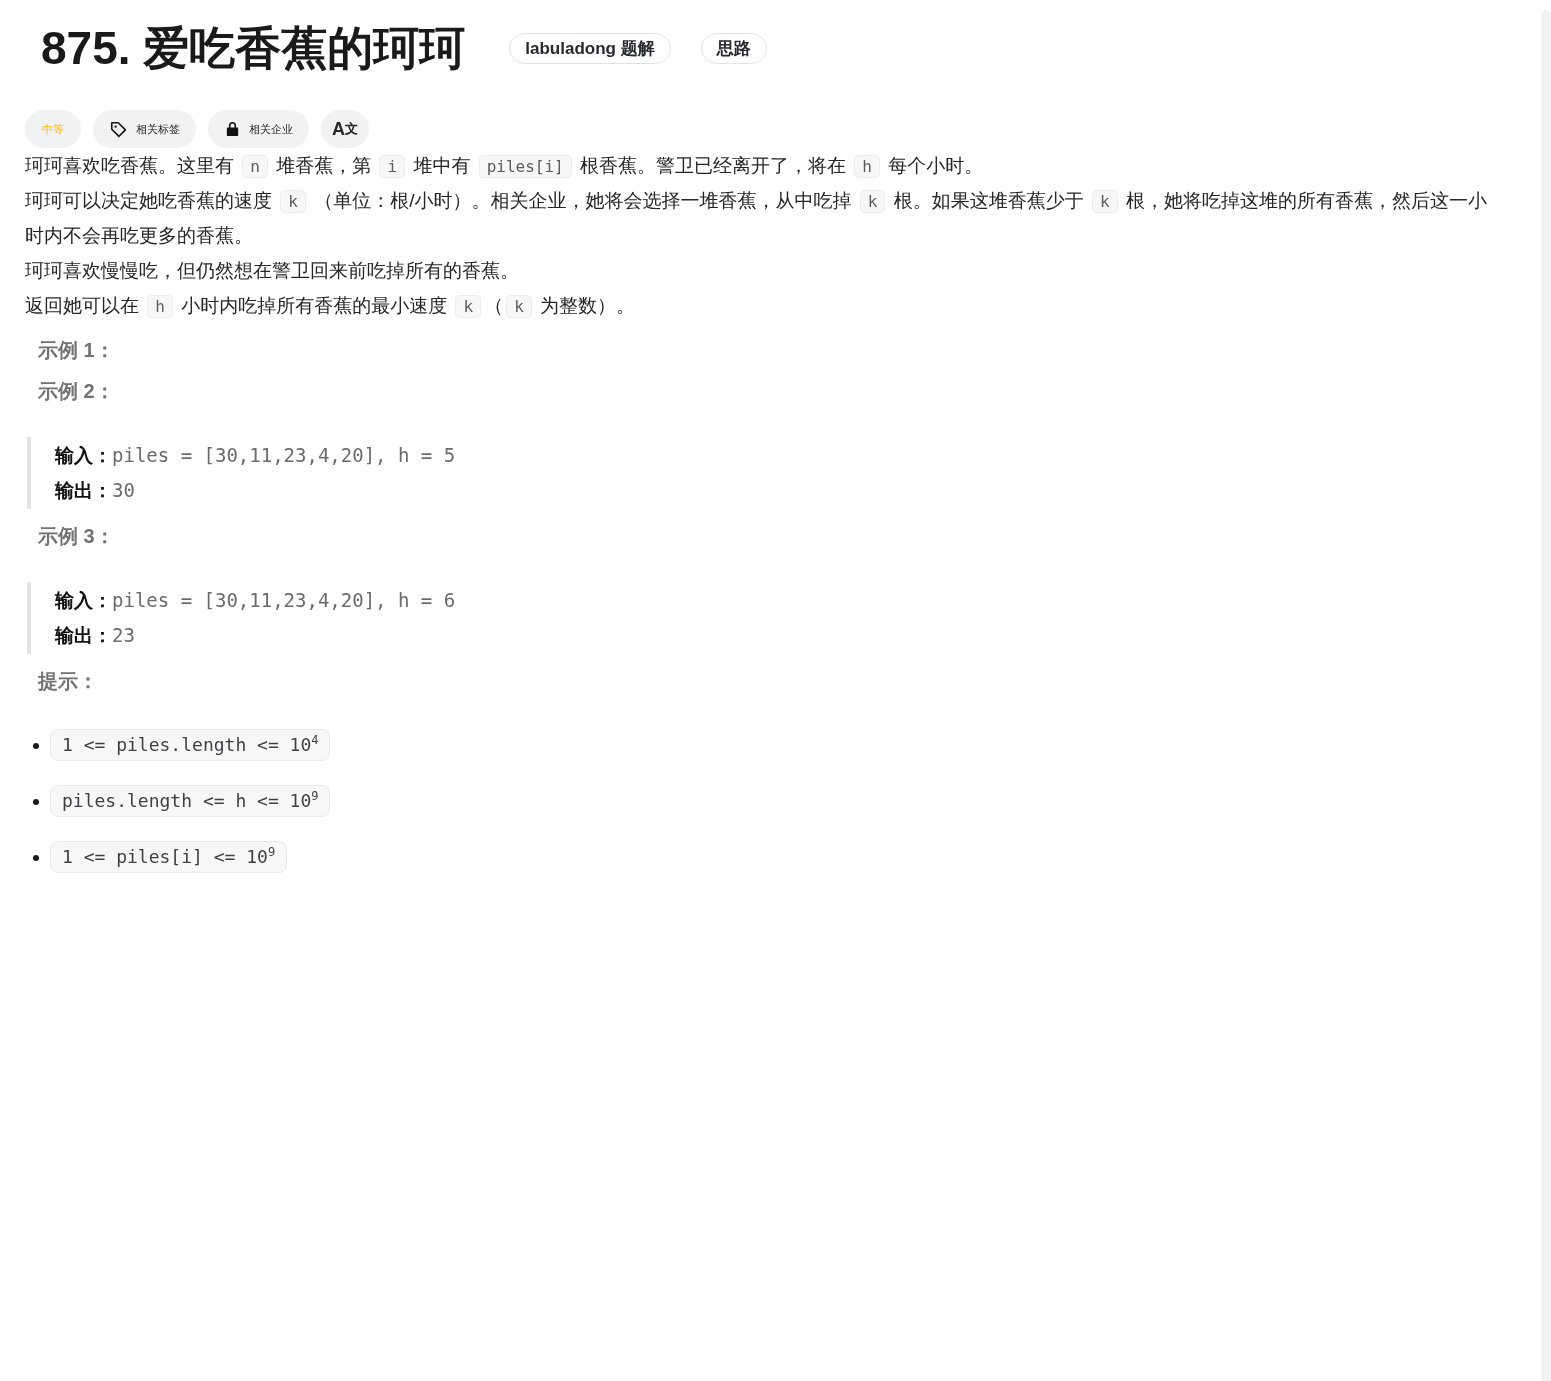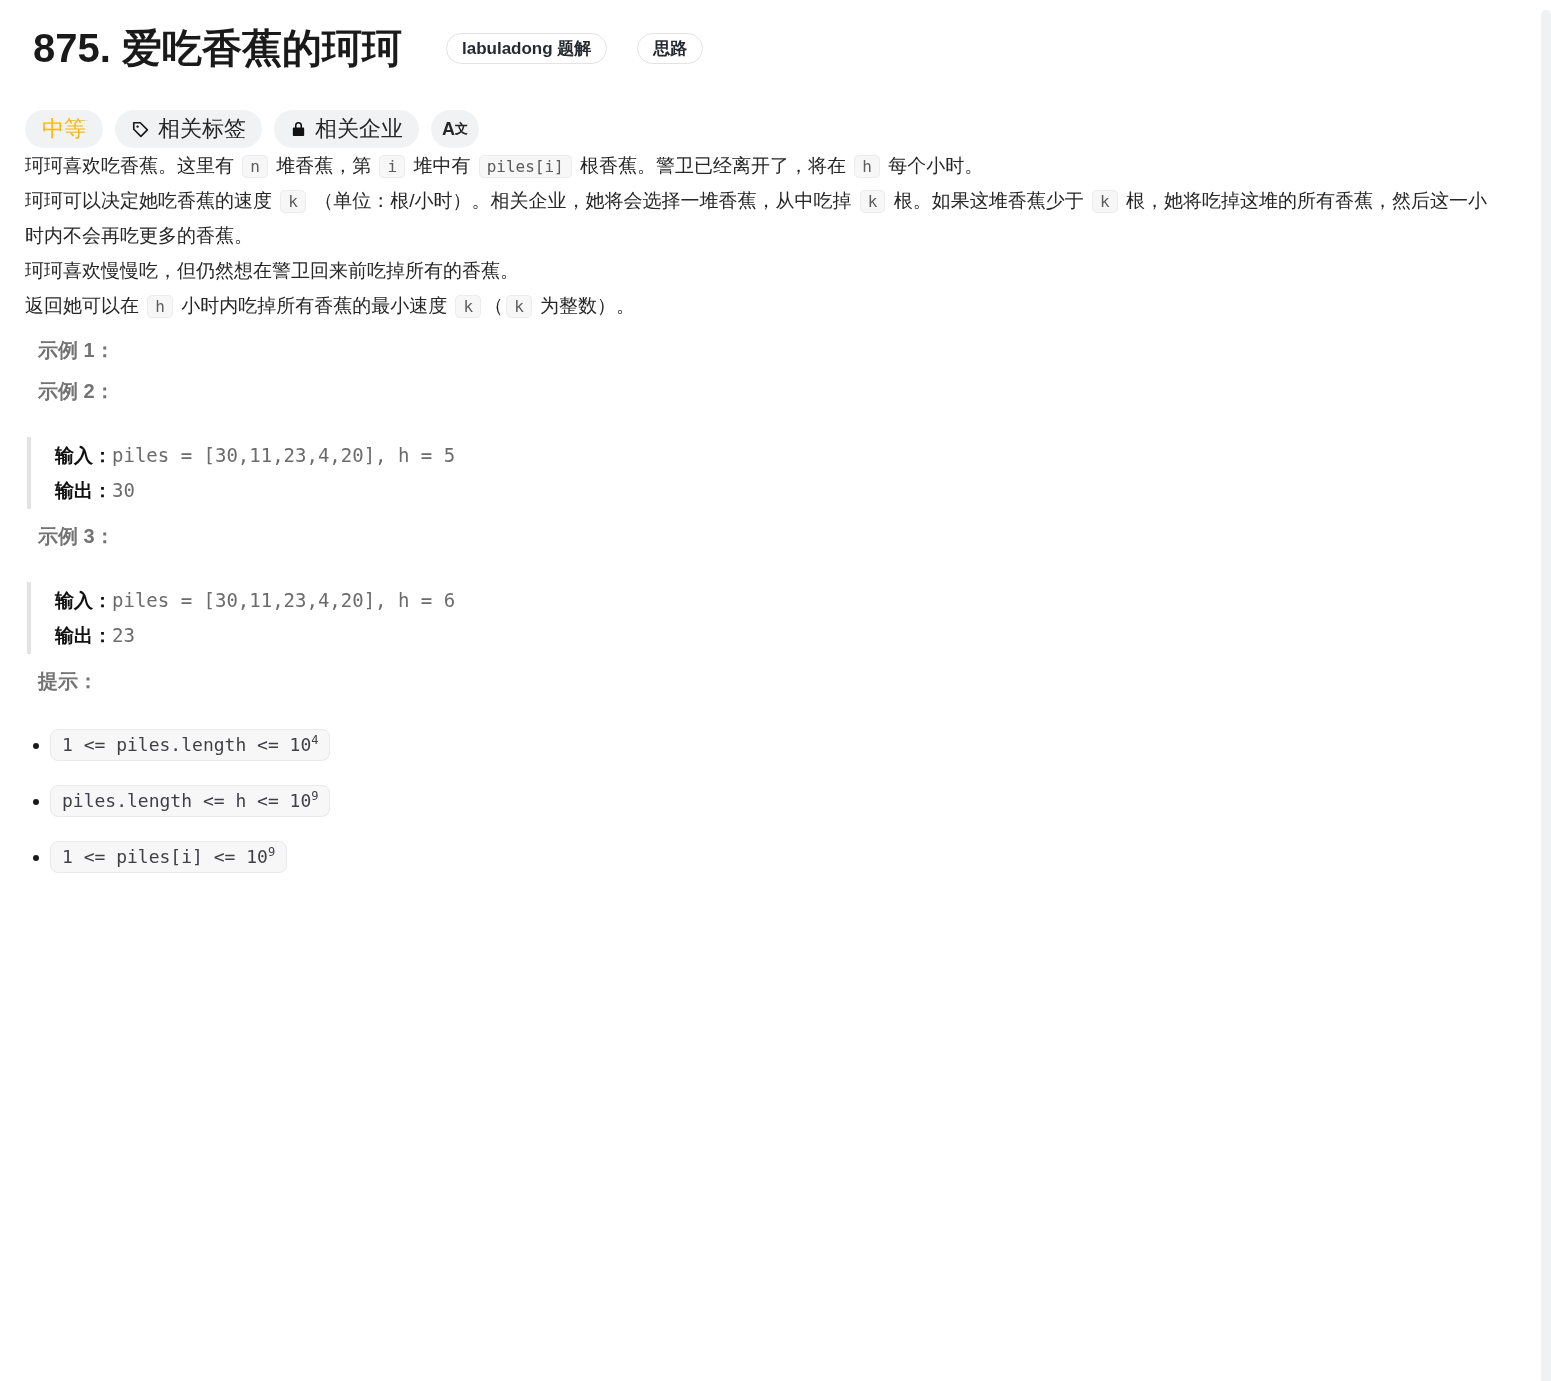--- a/index.html
+++ b/index.html
@@ -20,22 +20,22 @@
     width: 10px;
     height: 1371px;
     background: #f0f1f3;
     border-radius: 5px 5px 0 0;
   }
   .content { padding: 26px 48px 40px 25px; }
 
   
   .title-row { display: flex; align-items: center; }
   h1.page-title {
-    margin: 0 44px 0 8px;
-    font-size: 40px;
+    margin: 0 44px 0 16px;
+    font-size: 46px;
     line-height: 44px;
     font-weight: 700;
     color: #1a1a1a;
     white-space: nowrap;
   }
   .hbadge {
     display: inline-flex;
     align-items: center;
     height: 31px;
     padding: 0 15px;
@@ -53,21 +53,21 @@
   
   .pill-row { display: flex; align-items: center; gap: 12px; margin-top: 40px; }
   .pill {
     display: inline-flex;
     align-items: center;
     gap: 8px;
     height: 38px;
     padding: 0 16px;
     border-radius: 19px;
     background: #f1f2f4;
-    font-size: 22px;
+    font-size: 11px;
     color: #262626;
     white-space: nowrap;
   }
   .pill.difficulty { color: #ffb800; padding: 0 17px; }
   .pill.translate { padding: 0 11px; font-weight: 700; font-size: 18px; }
   .pill.translate .cjk-small { font-size: 13px; font-weight: 700; vertical-align: 2px; }
   .pill .icon { display: inline-flex; align-items: center; }
 
   
   p.body-p {

